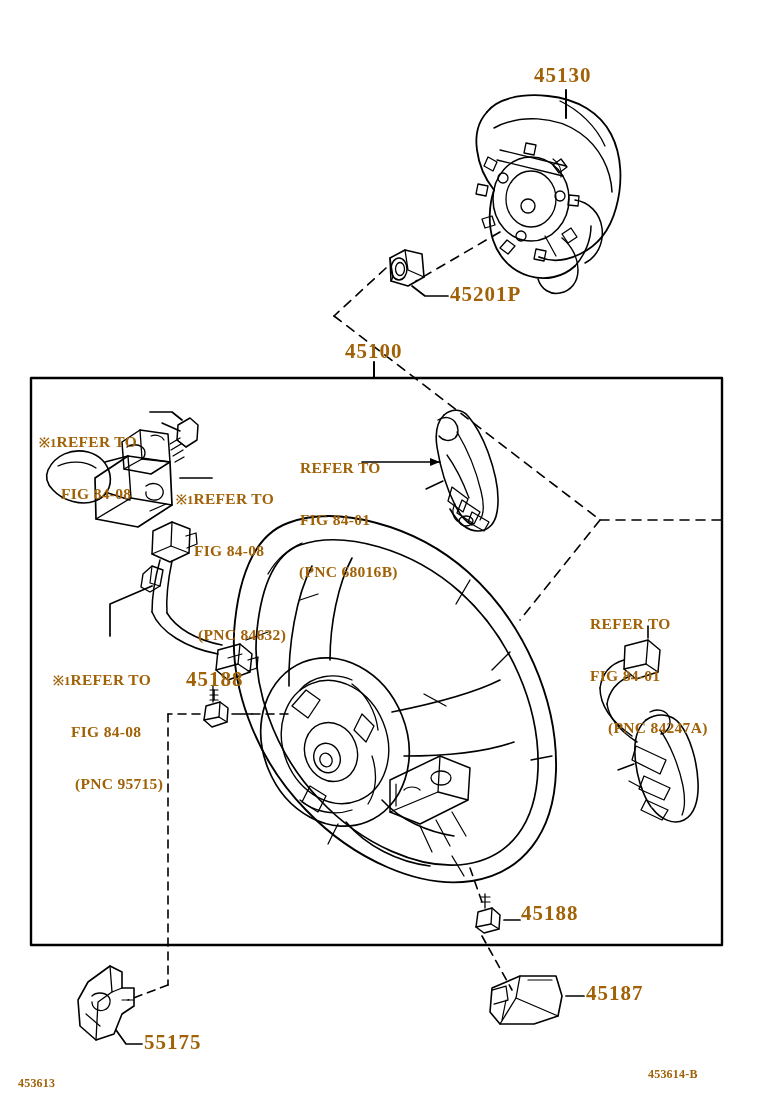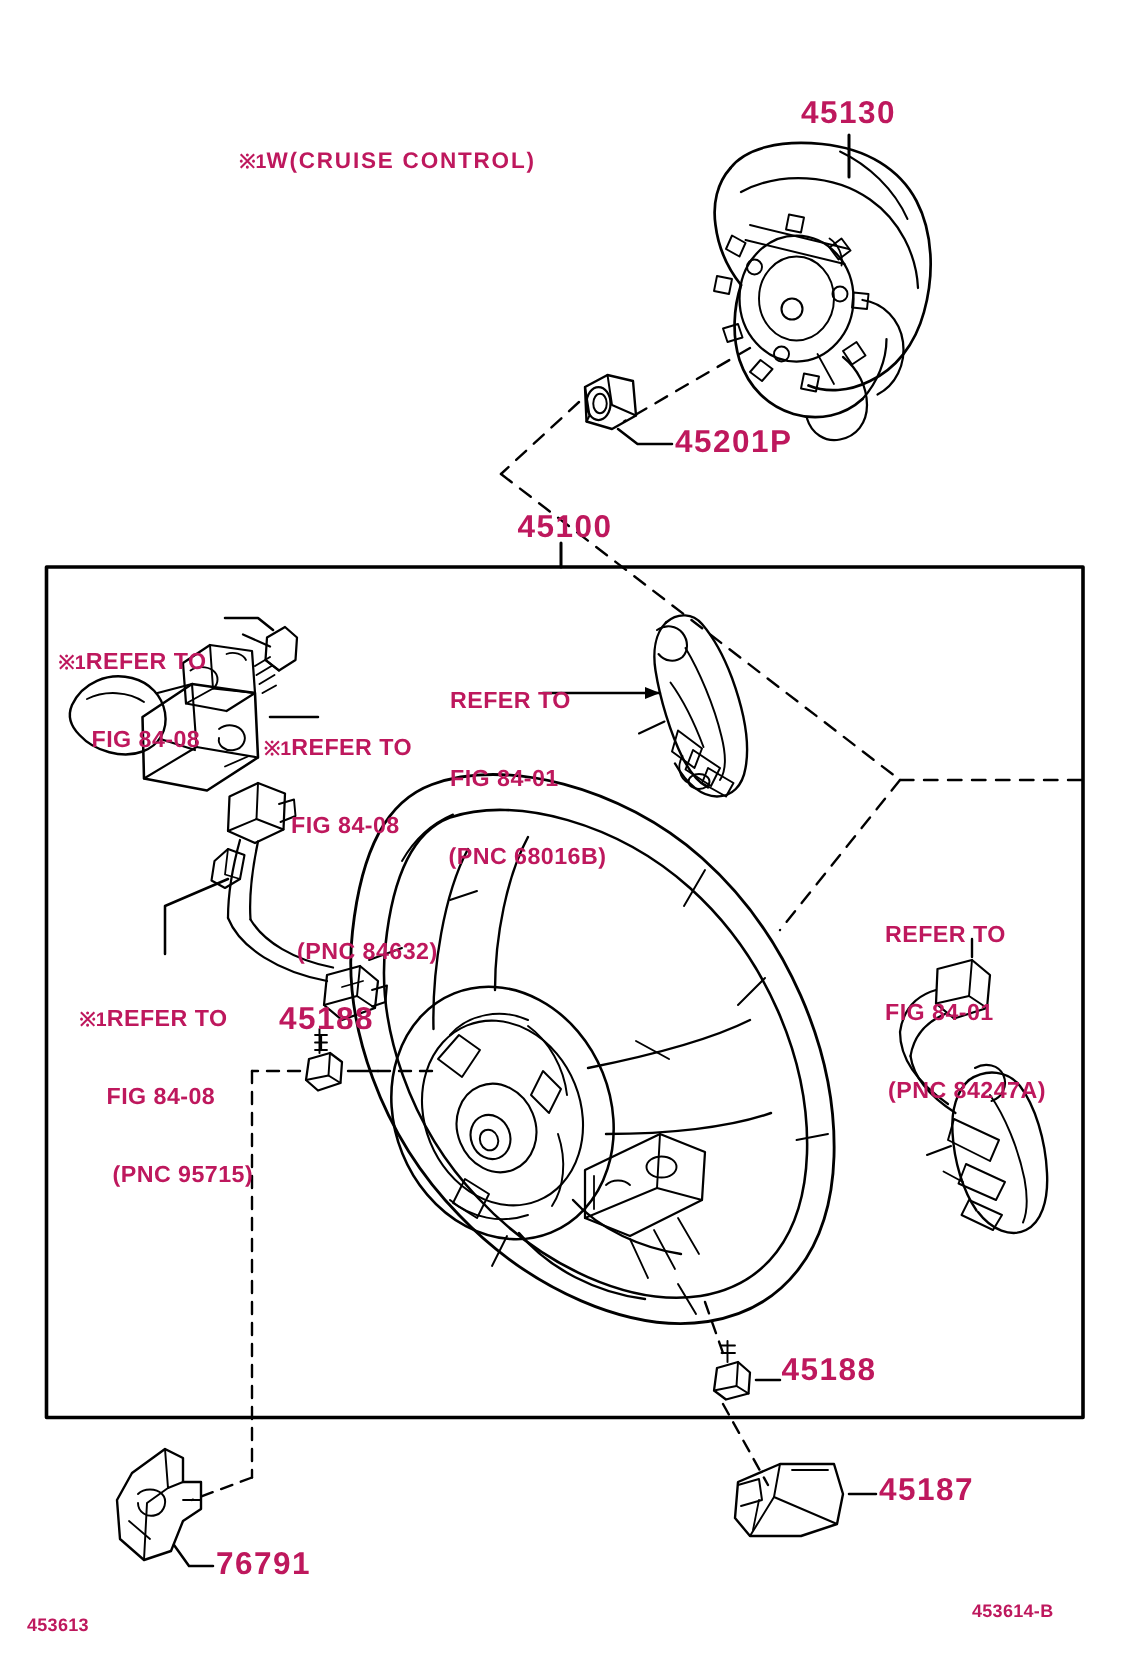--- a/index.html
+++ b/index.html
@@ -18,22 +18,22 @@
     overflow: hidden;
   }
   #artboard {
     position: absolute;
     left: 0; top: 0;
     width: 760px;
     height: 1112px;
   }
   .lbl {
     position: absolute;
-    color: #be185d;
-    font-family: Liberation Sans, sans-serif;
+    color: #a16207;
+    font-family: Liberation Serif, serif;
     font-weight: bold;
     white-space: pre;
     line-height: 1.12;
     letter-spacing: 0.5px;
   }
   .pn {
     font-size: 21px;
     letter-spacing: 1px;
   }
   .ref {
@@ -342,23 +342,20 @@
         <path d="M516 998 L500 1024" stroke-width="1.3"></path>
         <path d="M492 990 L506 986 L508 1000 L494 1004" stroke-width="1.3"></path>
         <path d="M506 1000 L502 1020" stroke-width="1.2"></path>
         <path d="M528 980 L552 980" stroke-width="1.2"></path>
       </g>
       <line x1="566" y1="996" x2="584" y2="996" stroke-width="1.7"></line>
 
     </g>
   </svg>
 
-  <div class="lbl legend" style="left:138px; top:83px;">
-    <span class="mark">※1</span><span>W(CRUISE CONTROL)</span>
-  </div>
 
   <div class="lbl pn" style="left:534px; top:64px;">45130</div>
 
   <div class="lbl pn" style="left:450px; top:283px;">45201P</div>
 
   <div class="lbl pn" style="left:345px; top:340px;">45100</div>
 
   <div class="lbl ref" style="left:39px; top:398px;">
     <div><span class="mark">※1</span><span>REFER TO</span></div>
     <div style="padding-left:22px;"><span>FIG 84-08</span></div>
@@ -372,34 +369,34 @@
 
   <div class="lbl ref" style="left:300px; top:424px;">
     <div><span>REFER TO</span></div>
     <div><span>FIG 84-01</span></div>
     <div style="margin-left:-1px;"><span>(PNC 68016B)</span></div>
   </div>
 
   <div class="lbl ref" style="left:590px; top:580px;">
     <div><span>REFER TO</span></div>
     <div><span>FIG 84-01</span></div>
-    <div style="margin-left:2px;"><span>(PNC 84247A)</span></div>
+    <div style="margin-left:18px;"><span>(PNC 84247A)</span></div>
   </div>
 
   <div class="lbl ref" style="left:53px; top:636px;">
     <div><span class="mark">※1</span><span>REFER TO</span></div>
     <div style="padding-left:18px;"><span>FIG 84-08</span></div>
     <div style="padding-left:22px;"><span>(PNC 95715)</span></div>
   </div>
 
   <div class="lbl pn" style="left:186px; top:668px;">45188</div>
 
   <div class="lbl pn" style="left:521px; top:902px;">45188</div>
 
-  <div class="lbl pn" style="left:144px; top:1031px;">76791</div>
+  <div class="lbl pn" style="left:144px; top:1031px;">55175</div>
 
   <div class="lbl pn" style="left:586px; top:982px;">45187</div>
 
   <div class="lbl foot" style="left:18px; top:1077px;">453613</div>
 
   <div class="lbl foot" style="left:648px; top:1068px;">453614-B</div>
 
 </div>
 
 </body></html>

